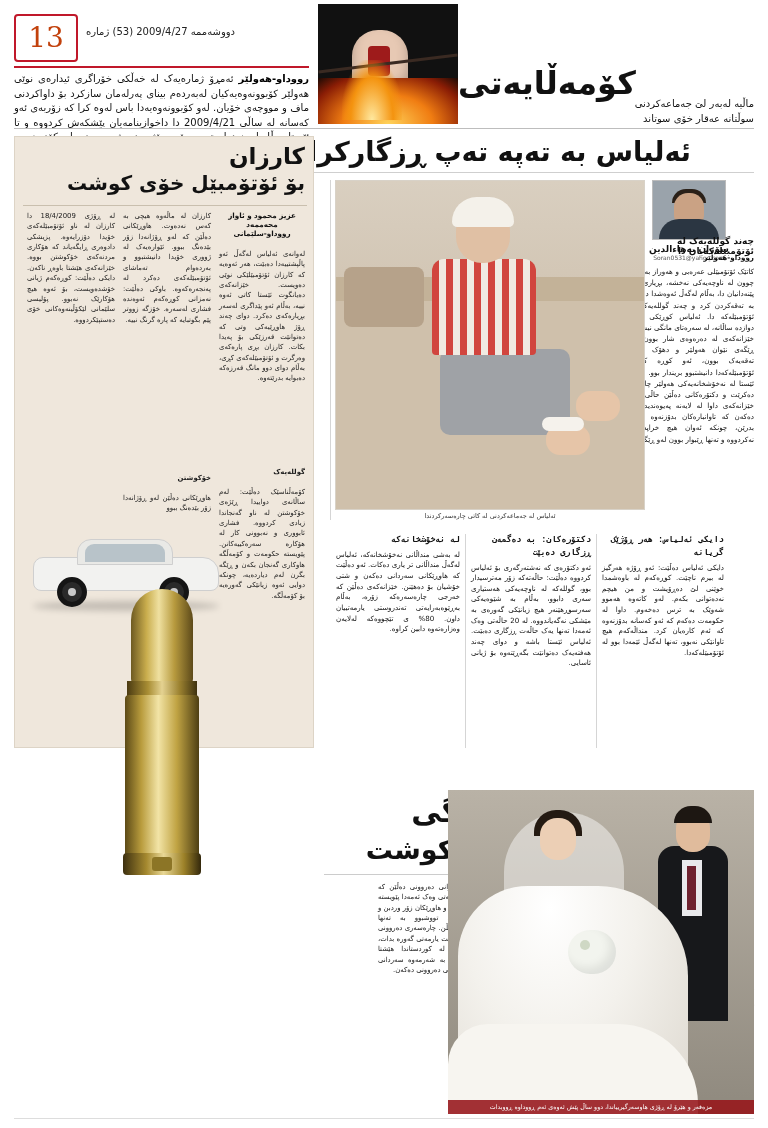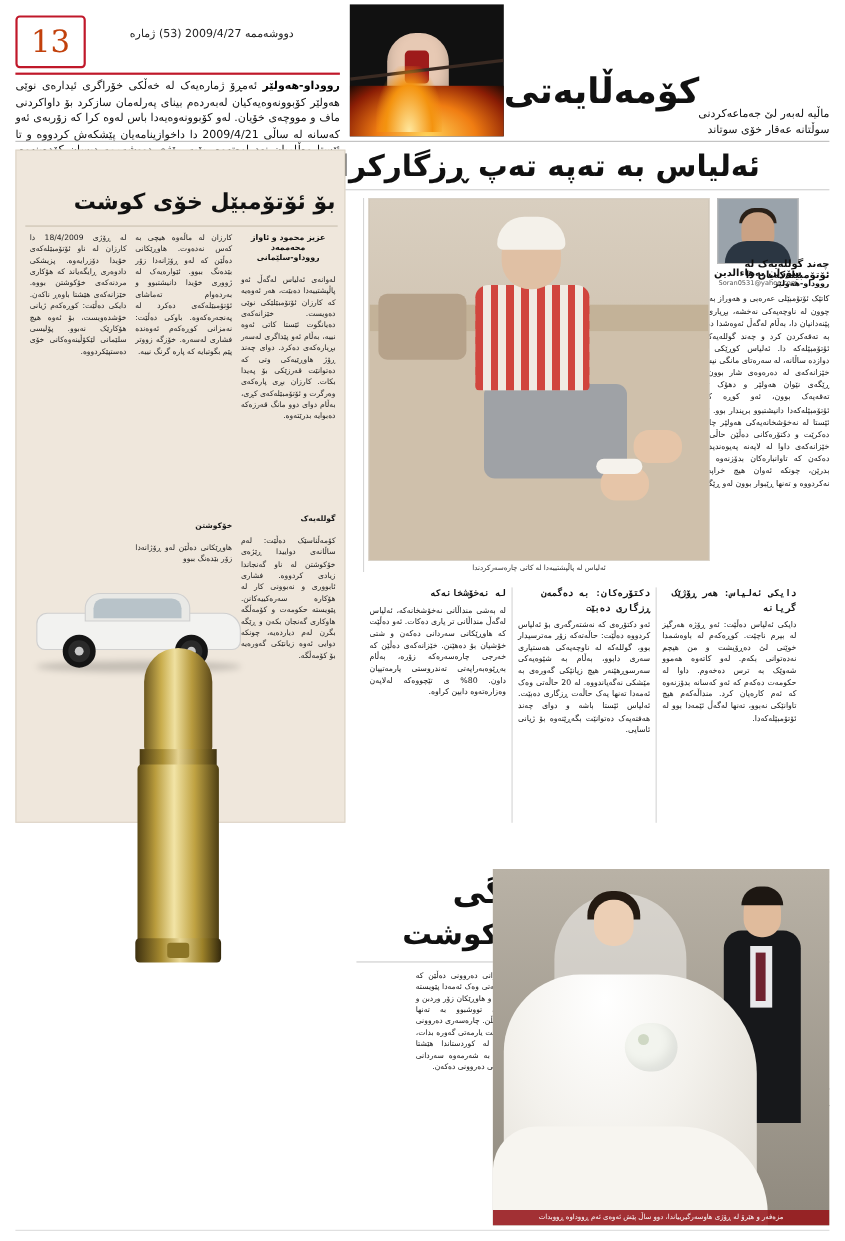--- a/index.html
+++ b/index.html
@@ -23,21 +23,21 @@
   .page-number-box {
     position:absolute; left:14px; top:14px; width:64px; height:48px;
     border:2px solid #c0182a; border-radius:4px;
     display:flex; align-items:center; justify-content:center;
   }
   .page-number {
     font-family:"DejaVu Serif", serif; font-size:28px; color:#c2410c; line-height:1;
   }
   .issue-line {
     position:absolute; left:86px; top:26px; font-size:10px; color:#222;
-    direction:rtl; letter-spacing:0.3px;margin-left:32px;
+    direction:rtl; letter-spacing:0.3px;
   }
   .masthead-rule {
     position:absolute; left:14px; top:66px; width:295px; height:2px; background:#c0182a;
   }
   .head-lead {
     position:absolute; left:14px; top:72px; width:295px;
     direction:rtl; text-align:justify; font-size:10px; line-height:1.45; color:#111;
   }
   .head-lead b { color:#000; }
 
@@ -375,41 +375,42 @@
     <div class="sofa"></div>
     <div class="pillow"></div>
     <div class="pants"></div>
     <div class="shirt"></div>
     <div class="head"></div>
     <div class="bandage"></div>
     <div class="foot2"></div>
     <div class="foot1"></div>
     <div class="wrap1"></div>
   </div>
-  <div class="photo-caption">ئەلیاس لە پاڵپشتییەدا لە کاتی چارەسەرکردندا</div>
+  <div class="photo-caption">ئەلیاس لە جەماعەکردنی لە کاتی چارەسەرکردندا</div>
 
   <div class="vrule" style="left:330px; top:180px; height:340px;"></div>
   <div class="vrule" style="left:465px; top:534px; height:214px;"></div>
   <div class="vrule" style="left:596px; top:534px; height:214px;"></div>
   <div class="vrule" style="left:152px; top:180px; height:0;"></div>
 
   <div class="mid-col" style="left:336px; top:534px; width:124px;">
     <h4>لە نەخۆشخانەکە</h4>
     <span>لە بەشی منداڵانی نەخۆشخانەکە، ئەلیاس لەگەڵ منداڵانی تر یاری دەکات. ئەو دەڵێت کە هاوڕێکانی سەردانی دەکەن و شتی خۆشیان بۆ دەهێنن. خێزانەکەی دەڵێن کە خەرجی چارەسەرەکە زۆرە، بەڵام بەڕێوەبەرایەتی تەندروستی یارمەتییان داون. 80% ی تێچووەکە لەلایەن وەزارەتەوە دابین کراوە.</span>
   </div>
   <div class="mid-col" style="left:471px; top:534px; width:120px;">
     <h4>دکتۆرەکان: بە دەگمەن ڕزگاری دەبێت</h4>
     <span>ئەو دکتۆرەی کە نەشتەرگەری بۆ ئەلیاس کردووە دەڵێت: حاڵەتەکە زۆر مەترسیدار بوو، گوللەکە لە ناوچەیەکی هەستیاری سەری دابوو، بەڵام بە شێوەیەکی سەرسوڕهێنەر هیچ زیانێکی گەورەی بە مێشکی نەگەیاندووە. لە 20 حاڵەتی وەک ئەمەدا تەنها یەک حاڵەت ڕزگاری دەبێت. ئەلیاس ئێستا باشە و دوای چەند هەفتەیەک دەتوانێت بگەڕێتەوە بۆ ژیانی ئاسایی.</span>
   </div>
   <div class="mid-col" style="left:602px; top:534px; width:122px;">
     <h4>دایکی ئەلیاس: هەر ڕۆژێک گریانە</h4>
     <span>دایکی ئەلیاس دەڵێت: ئەو ڕۆژە هەرگیز لە بیرم ناچێت. کوڕەکەم لە باوەشمدا خوێنی لێ دەڕۆیشت و من هیچم نەدەتوانی بکەم. لەو کاتەوە هەموو شەوێک بە ترس دەخەوم. داوا لە حکومەت دەکەم کە ئەو کەسانە بدۆزنەوە کە ئەم کارەیان کرد. منداڵەکەم هیچ تاوانێکی نەبوو، تەنها لەگەڵ ئێمەدا بوو لە ئۆتۆمبێلەکەدا.</span>
   </div>
 
   <div class="left-pkg">
+    <div class="left-head1">کارزان</div>
     <div class="left-head2">بۆ ئۆتۆمبێل خۆی کوشت</div>
     <div class="left-rule"></div>
 
     <div class="left-byline" style="right:8px; top:74px; width:86px; white-space:pre-line">عزیز محمود و ئاواز محەممەد
 رووداو-سلێمانی</div>
 
     <div class="left-col" style="right:8px; top:112px; width:86px;">لەوانەی ئەلیاس لەگەڵ ئەو پاڵپشتییەدا دەبێت، هەر ئەوەیە کە کارزان ئۆتۆمبێلێکی نوێی دەویست. خێزانەکەی دەیانگوت ئێستا کاتی ئەوە نییە، بەڵام ئەو پێداگری لەسەر بڕیارەکەی دەکرد. دوای چەند ڕۆژ هاوڕێیەکی وتی کە دەتوانێت قەرزێکی بۆ پەیدا بکات. کارزان بڕی پارەکەی وەرگرت و ئۆتۆمبێلەکەی کڕی، بەڵام دوای دوو مانگ قەرزەکە دەبوایە بدرێتەوە.</div>
     <div class="left-col" style="right:102px; top:74px; width:88px;">کارزان لە ماڵەوە هیچی بە کەس نەدەوت. هاوڕێکانی دەڵێن کە لەو ڕۆژانەدا زۆر بێدەنگ ببوو. ئێوارەیەک لە ژووری خۆیدا دانیشتبوو و بەردەوام تەماشای ئۆتۆمبێلەکەی دەکرد لە پەنجەرەکەوە. باوکی دەڵێت: نەمزانی کوڕەکەم ئەوەندە فشاری لەسەرە. خۆزگە زووتر پێم بگوتبایە کە پارە گرنگ نییە.</div>
     <div class="left-col" style="right:198px; top:74px; width:88px;">لە ڕۆژی 18/4/2009 دا کارزان لە ناو ئۆتۆمبێلەکەی خۆیدا دۆزرایەوە. پزیشکی دادوەری ڕایگەیاند کە هۆکاری مردنەکەی خۆکوشتن بووە. خێزانەکەی هێشتا باوەڕ ناکەن. دایکی دەڵێت: کوڕەکەم ژیانی خۆشدەویست، بۆ ئەوە هیچ هۆکارێک نەبوو. پۆلیسی سلێمانی لێکۆڵینەوەکانی خۆی دەستپێکردووە.</div>
 

